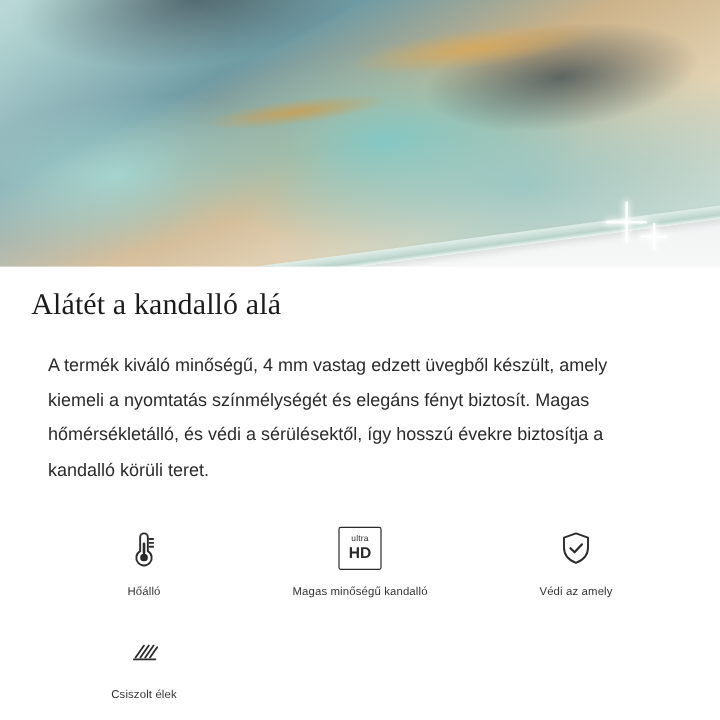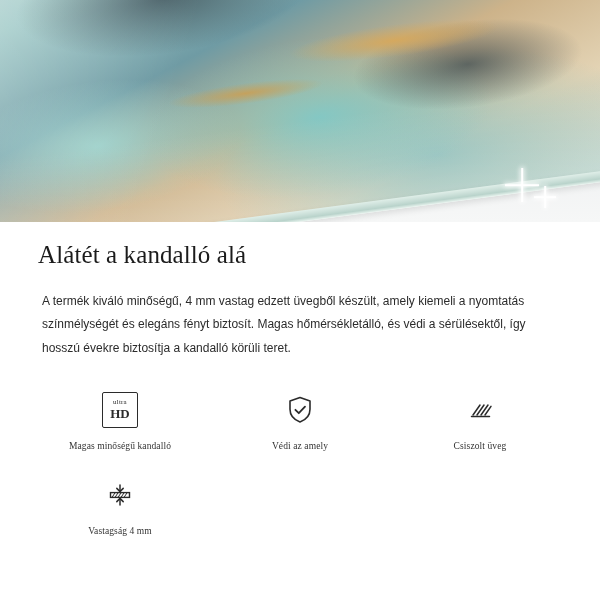--- a/index.html
+++ b/index.html
@@ -106,54 +106,53 @@
     transform: translate(-50%,-50%);
     box-shadow: 0 0 5px 1px rgba(255,255,255,0.95);
   }
   .sparkle.s1 { left: 505px; top: 168px; }
   .sparkle.s2 { left: 534px; top: 186px; width: 22px; height: 22px; }
   .sparkle.s2:before { width: 22px; }
   .sparkle.s2:after { height: 22px; }
 
   
   .content {
-    padding: 16px 38px 0 38px;
+    padding: 16px 38px 0 26px;
   }
   .headline {
     font-family: "Liberation Serif", serif;
     font-size: 25px;
     line-height: 1.35;
     color: #1b1b1b;
     font-weight: 400;
     margin: 0 0 18px 0;
     letter-spacing: 0.1px;
   }
   .headline .line2 { display: block; }
   .body-text {
-    font-size: 12px;
+    font-size: 15px;
     line-height: 1.95;
     color: #2b2b2b;
-    margin: 4px;
+    margin: 14px;
     max-width: 524px;
   }
 
   
   .features {
     margin-top: 28px;
     padding: 0 30px;
     display: grid;
     grid-template-columns: repeat(3, 1fr);
     row-gap: 22px;
   }
   .feature {
     display: flex;
     flex-direction: column;
     align-items: center;
     justify-content: center;
-    font-family: Liberation Serif, serif;
   }
   .feature-icon {
     height: 44px;
     display: flex;
     align-items: center;
     justify-content: center;
   }
   .feature-label {
     margin-top: 9px;
     font-size: 9.5px;
@@ -192,20 +191,35 @@
 
   <div class="content">
     <h1 class="headline">
       <span>Alátét a kandalló alá</span>
     </h1>
     <p class="body-text">A termék kiváló minőségű, 4 mm vastag edzett üvegből készült, amely kiemeli a nyomtatás színmélységét és elegáns fényt biztosít. Magas hőmérsékletálló, és védi a sérülésektől, így hosszú évekre biztosítja a kandalló körüli teret.</p>
   </div>
 
   <div class="features">
 
+    <div class="feature">
+      <div class="feature-icon">
+        <svg width="40" height="40" viewBox="0 0 40 40" aria-hidden="true">
+          <g fill="none" stroke="#2b2b2b" stroke-width="1.6" stroke-linecap="round">
+            <path d="M20 7.5a3.2 3.2 0 0 1 3.2 3.2v11.6a6.4 6.4 0 1 1-6.4 0V10.7A3.2 3.2 0 0 1 20 7.5z"></path>
+            <line x1="24.6" y1="12.2" x2="27.6" y2="12.2"></line>
+            <line x1="24.6" y1="15.4" x2="27.6" y2="15.4"></line>
+            <line x1="24.6" y1="18.6" x2="27.6" y2="18.6"></line>
+          </g>
+          <circle cx="20" cy="27.6" r="3.2" fill="#2b2b2b"></circle>
+          <rect x="18.9" y="15" width="2.2" height="10" rx="1.1" fill="#2b2b2b"></rect>
+        </svg>
+      </div>
+      <div class="feature-label">Hőálló</div>
+    </div>
 
     <div class="feature">
       <div class="feature-icon">
         <div class="ultrahd">
           <span class="u1">ultra</span>
           <span class="u2">HD</span>
         </div>
       </div>
       <div class="feature-label">Magas minőségű kandalló</div>
     </div>
@@ -226,39 +240,18 @@
         <svg width="40" height="40" viewBox="0 0 40 40" aria-hidden="true">
           <g stroke="#2b2b2b" stroke-width="1.5" stroke-linecap="round">
             <line x1="13" y1="25" x2="20" y2="15"></line>
             <line x1="17" y1="25" x2="24" y2="15"></line>
             <line x1="21" y1="25" x2="28" y2="15"></line>
             <line x1="25" y1="25" x2="31" y2="16.4"></line>
           </g>
           <line x1="11.5" y1="26.4" x2="29.5" y2="26.4" stroke="#2b2b2b" stroke-width="1.5" stroke-linecap="round"></line>
         </svg>
       </div>
-      <div class="feature-label">Csiszolt üveg</div>
-    </div>
-
-    <div class="feature">
-      <div class="feature-icon">
-        <svg width="40" height="40" viewBox="0 0 40 40" aria-hidden="true">
-          <g stroke="#2b2b2b" stroke-width="1.5" stroke-linecap="round" fill="none">
-            <line x1="20" y1="10" x2="20" y2="16"></line>
-            <polyline points="16.8,13.4 20,16.6 23.2,13.4"></polyline>
-            <line x1="20" y1="30" x2="20" y2="24"></line>
-            <polyline points="16.8,26.6 20,23.4 23.2,26.6"></polyline>
-          </g>
-          <rect x="10.5" y="17.6" width="19" height="4.8" fill="none" stroke="#2b2b2b" stroke-width="1.4"></rect>
-          <g stroke="#2b2b2b" stroke-width="1">
-            <line x1="12" y1="22.4" x2="15.2" y2="17.6"></line>
-            <line x1="15" y1="22.4" x2="18.2" y2="17.6"></line>
-            <line x1="18" y1="22.4" x2="21.2" y2="17.6"></line>
-            <line x1="21" y1="22.4" x2="24.2" y2="17.6"></line>
-            <line x1="24" y1="22.4" x2="27.2" y2="17.6"></line>
-          </g>
-        </svg>
-      </div>
-      <div class="feature-label">Vastagság 4 mm</div>
-    </div>
+      <div class="feature-label">Csiszolt élek</div>
+    </div>
+
 
   </div>
 </div>
 
 </body></html>

